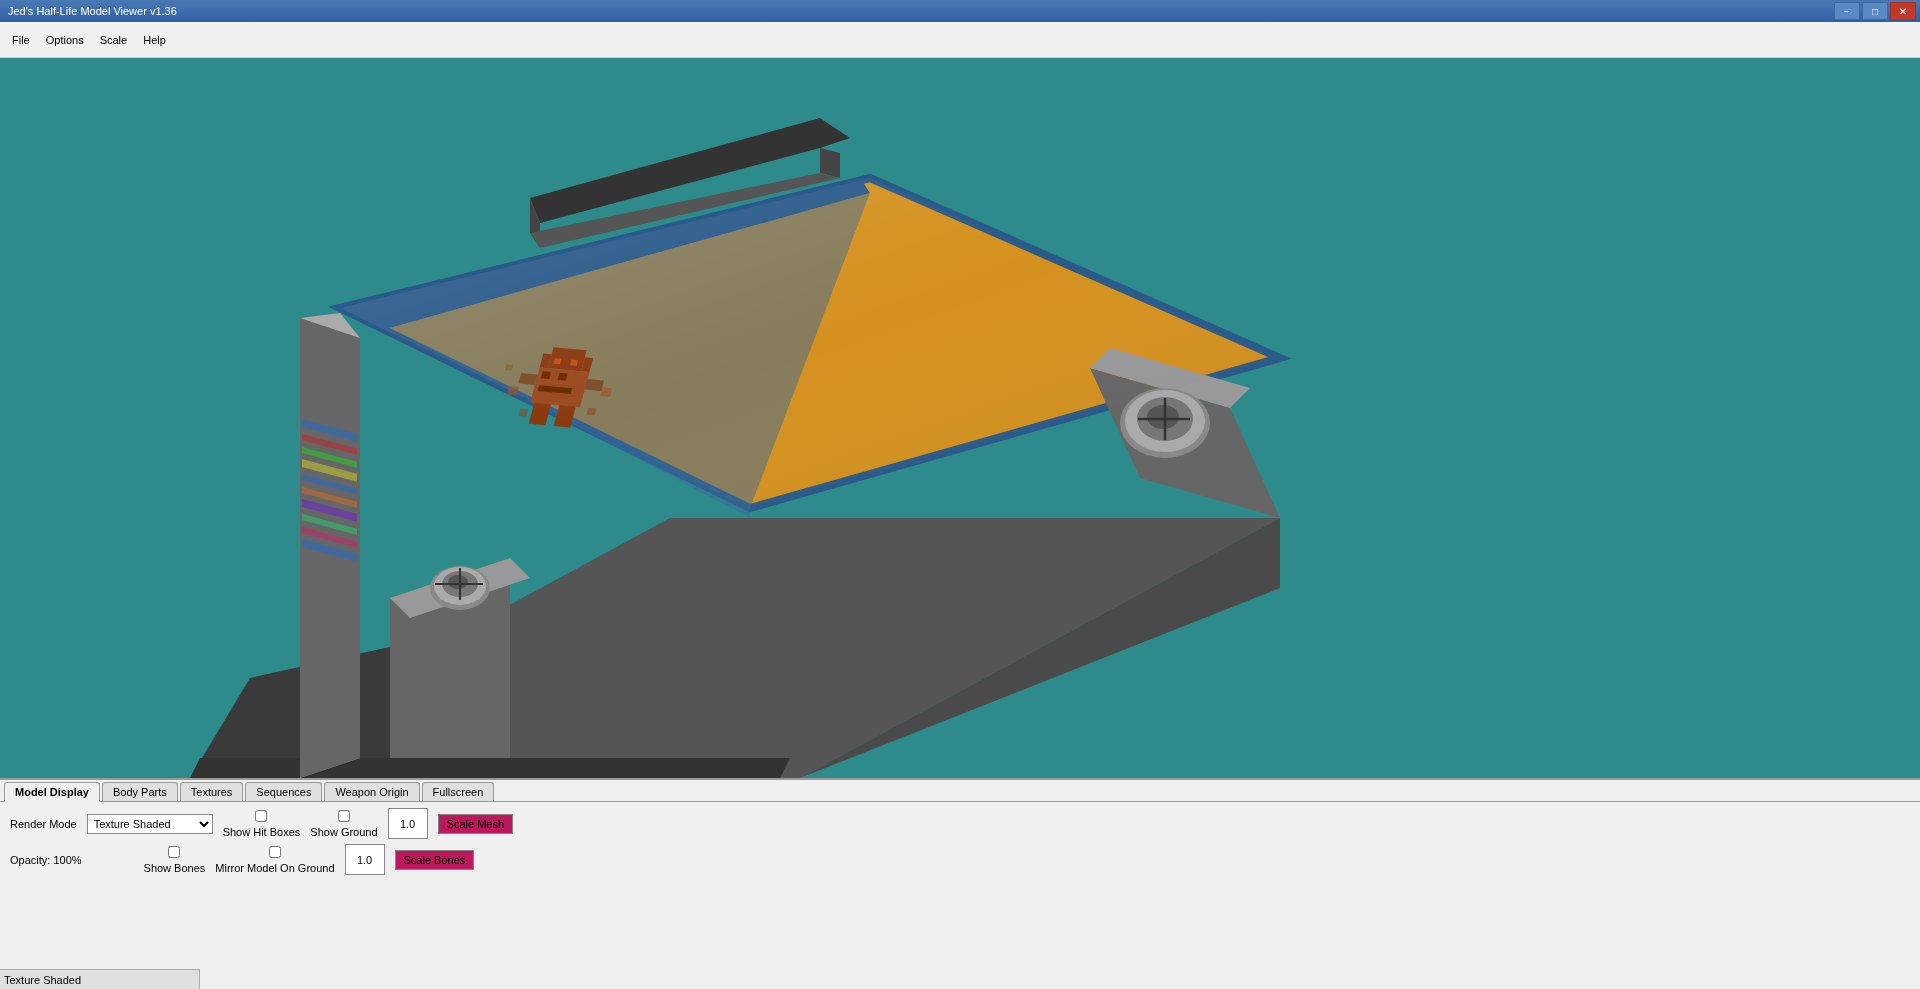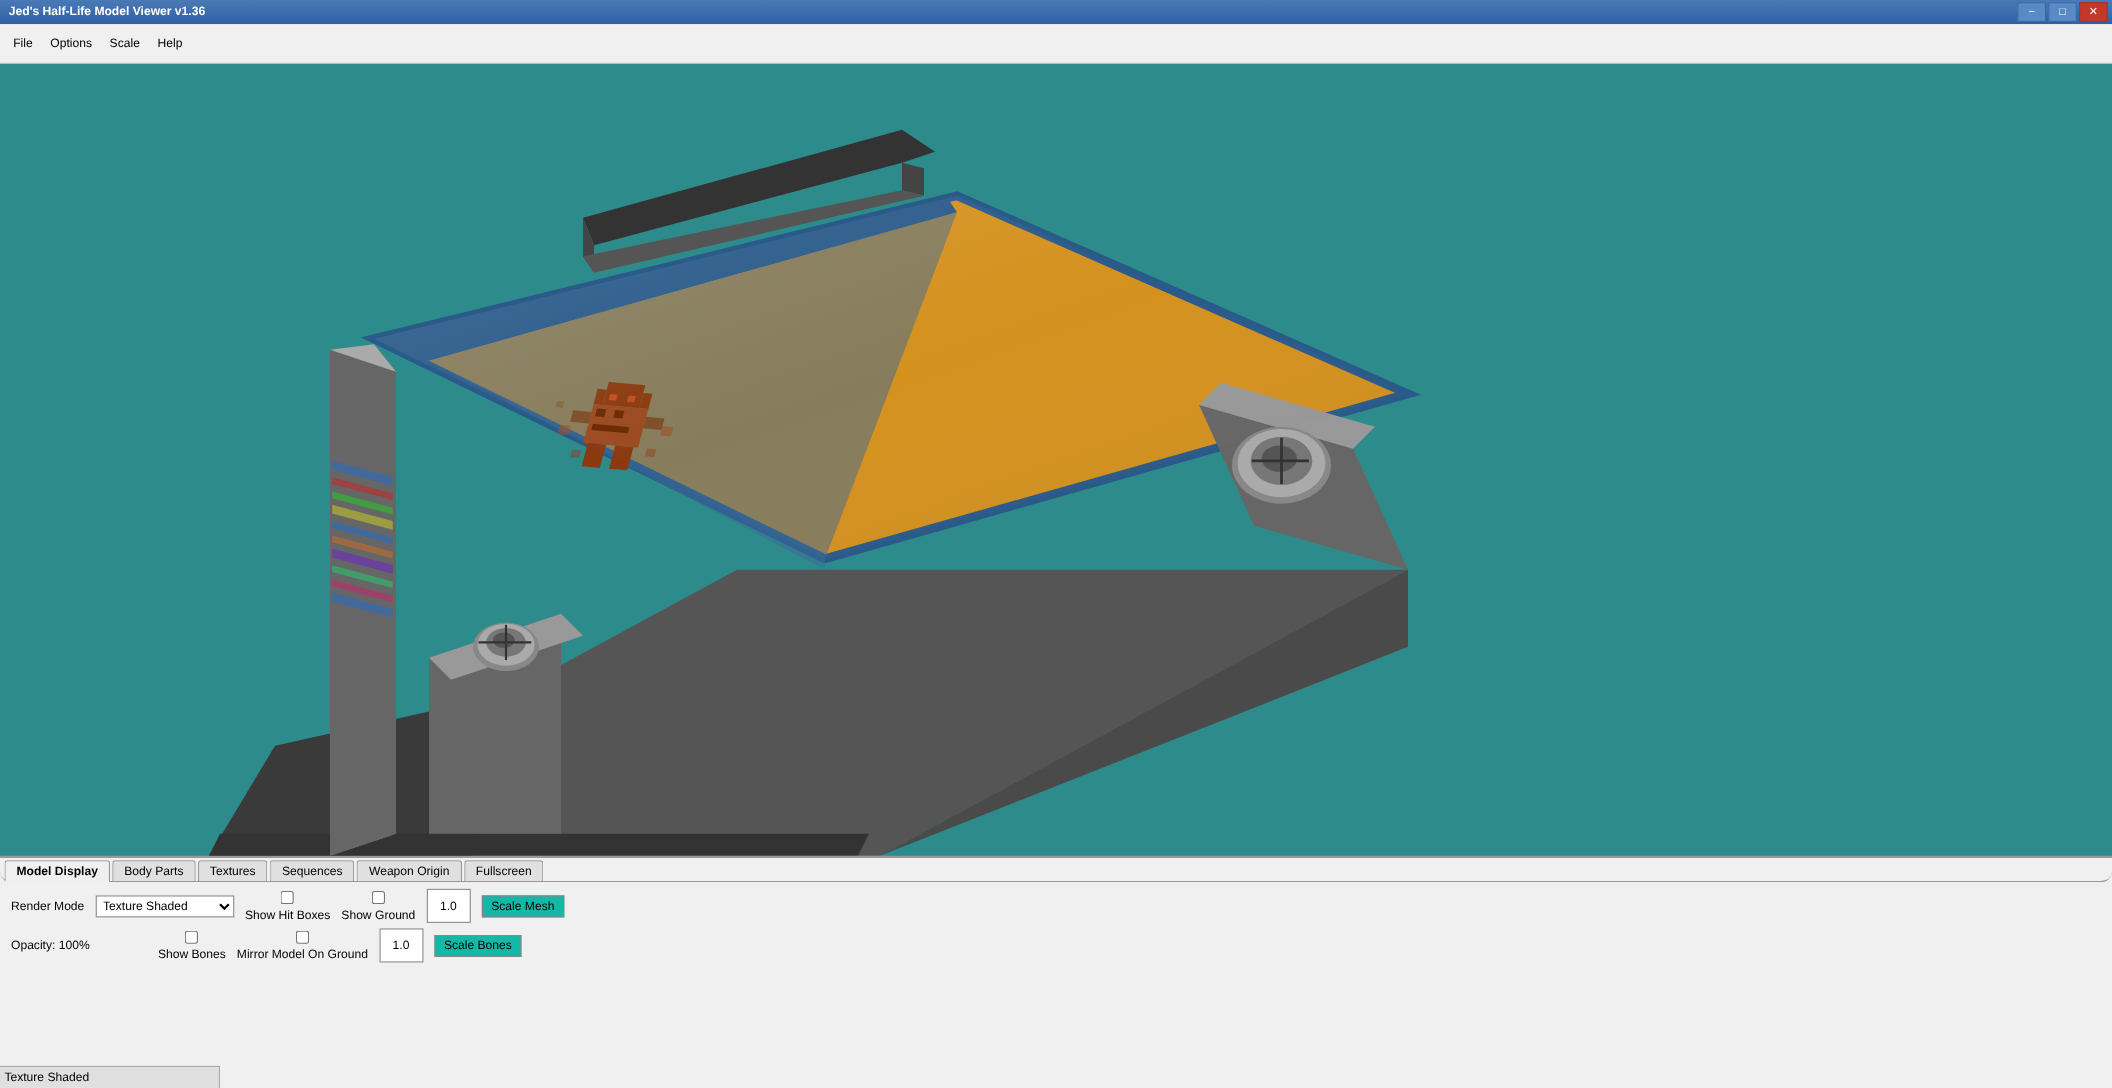--- a/index.html
+++ b/index.html
@@ -18,21 +18,21 @@
       height: 22px;
       background: linear-gradient(to bottom, #4a7ab5, #2e5fa3);
       display: flex;
       align-items: center;
       justify-content: space-between;
       padding: 0 4px 0 8px;
       color: white;
     }
     #title-text {
       font-size: 11px;
-      font-weight: bold;
+      font-weight: normal;
     }
     #window-controls {
       display: flex;
       gap: 2px;
     }
     .win-btn {
       width: 26px;
       height: 18px;
       background: #5a8ac5;
       border: 1px solid #3a6aa5;
@@ -78,21 +78,20 @@
     }
 
     
     #tabs-row {
       display: flex;
       background: #f0f0f0;
       border-bottom: 1px solid #999;
       padding-top: 2px;
       padding-left: 4px;
       gap: 0;
-      border-radius: 10px;
     }
     .tab {
       padding: 3px 10px;
       font-size: 11px;
       border: 1px solid #999;
       border-bottom: none;
       background: #e0e0e0;
       cursor: pointer;
       margin-right: 2px;
       border-radius: 3px 3px 0 0;
@@ -143,21 +142,21 @@
       width: 40px;
       height: 31px;
       font-size: 11px;
       border: 1px solid #888;
       text-align: center;
     }
     .action-btn {
       height: 20px;
       font-size: 11px;
       border: 1px solid #888;
-      background: #14b8a6;
+      background: #be185d;
       padding: 0 8px;
       cursor: pointer;
     }
 
     
     #scene-svg {
       position: absolute;
       top: 0; left: 0;
       width: 100%; height: 100%;
     }

